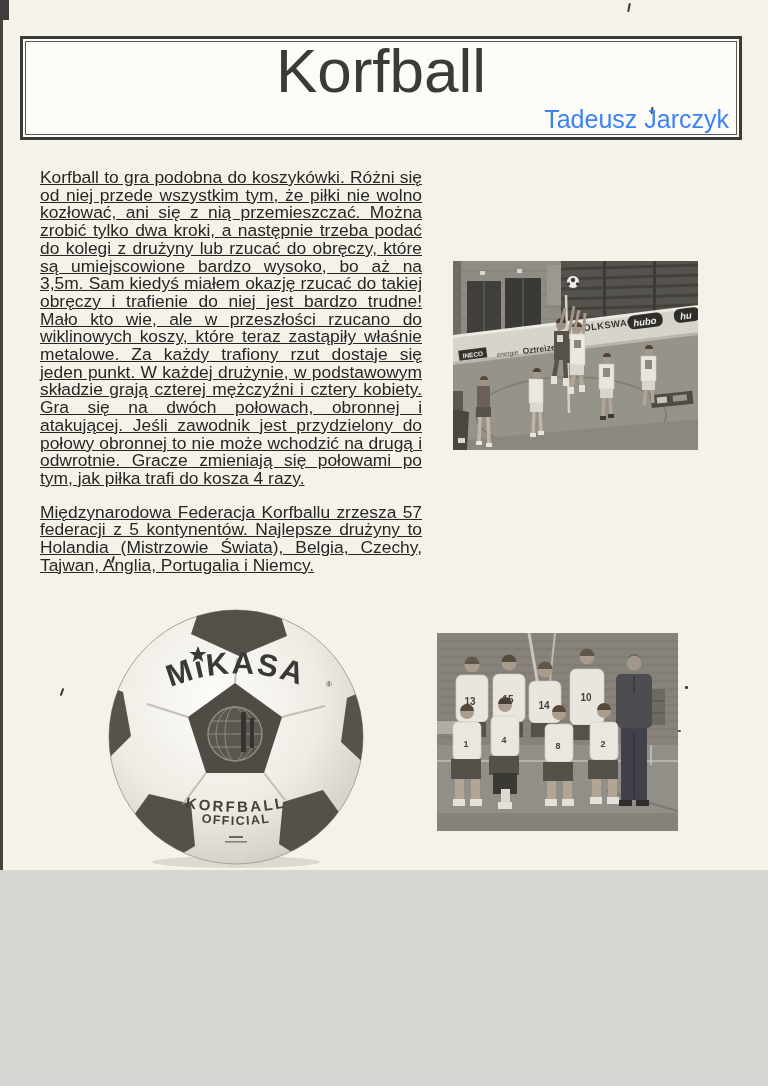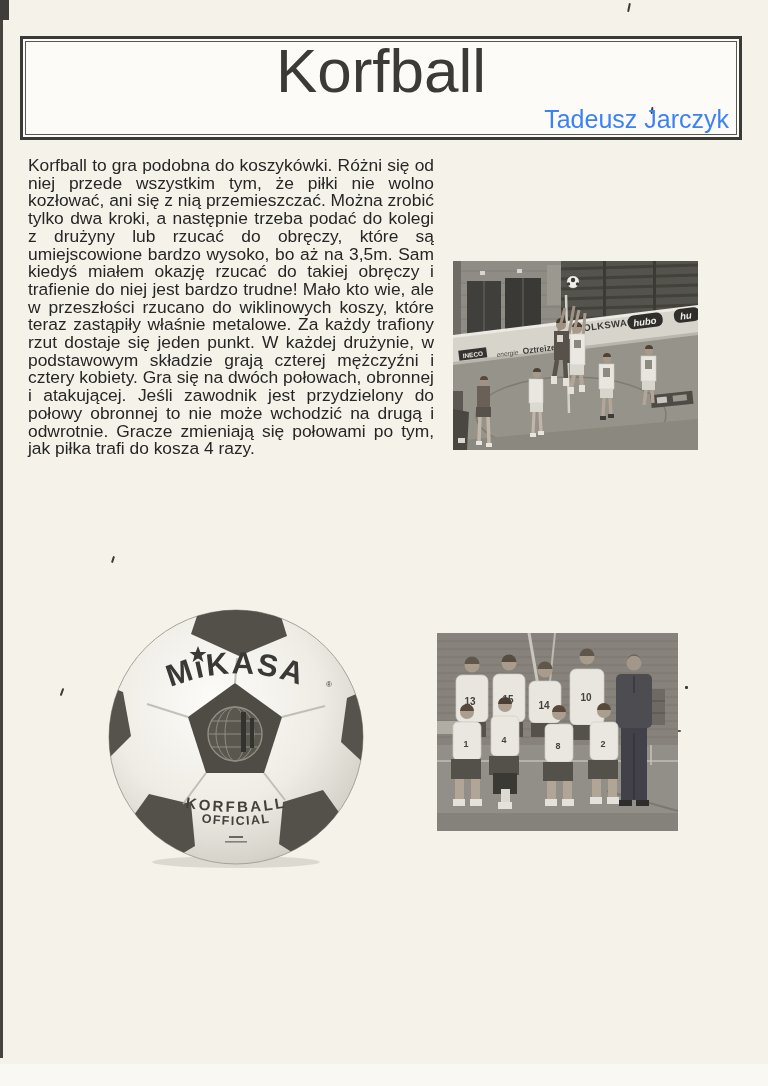--- a/index.html
+++ b/index.html
@@ -1,37 +1,37 @@
 <!DOCTYPE html>
 <html><head>
 <meta charset="utf-8">
 <style>
   html,body{margin:0;padding:0;}
   body{background:#d8d6d0;font-family:"Liberation Sans",sans-serif;}
-  #page{position:relative;width:768px;height:1086px;background:#f5f2ea;overflow:hidden;margin:0 auto;}
+  #page{position:relative;width:768px;height:870px;background:#f5f2ea;overflow:hidden;margin:0 auto;}
 
   
   .edge-strip{position:absolute;left:0;top:0;width:3px;height:1058px;background:#45433e;}
   .edge-blob{position:absolute;left:0;top:0;width:9px;height:20px;background:#3f3e3a;}
   .bottom-strip{position:absolute;left:0;top:1064px;width:768px;height:22px;background:#faf8f2;}
   .tick{position:absolute;background:#3c3b38;border-radius:1px;}
 
   
   .title-box{position:absolute;left:20px;top:36px;width:716px;height:98px;
     border:3px solid #3a3a37;background:#fcfbf7;}
   .title-box-inner{position:absolute;left:2px;top:2px;right:2px;bottom:2px;
     border:1px solid #59574f;}
   .page-title{position:absolute;left:0;right:0;top:-4px;text-align:center;
     font-size:62px;font-weight:400;color:#3b3a37;letter-spacing:0px;}
   .author{position:absolute;right:10px;bottom:3px;font-size:25px;color:#3b82f6;}
 
   
   .article{position:absolute;left:24px;top:153px;width:414px;
     font-size:17.4px;line-height:17.7px;color:#262624;text-align:justify;}
-  .article p{margin:4px;padding:0;}
+  .article p{margin:16px;padding:0;text-decoration:underline;}
 
   
   .photo{position:absolute;display:block;}
   #match-photo{left:453px;top:261px;}
   #ball-photo{left:107px;top:608px;}
   #team-photo{left:437px;top:633px;}
 
   svg text{font-family:"Liberation Sans",sans-serif;}
 </style>
 </head>
@@ -51,20 +51,21 @@
 
   <div class="title-box">
     <div class="title-box-inner"></div>
     <div class="page-title">Korfball</div>
     <div class="tick" style="right:86px;bottom:23px;width:2px;height:7px;transform:rotate(8deg);"></div>
     <div class="author">Tadeusz Jarczyk</div>
   </div>
 
   <div class="article">
     <p>Korfball to gra podobna do koszykówki. Różni się od niej przede wszystkim tym, że piłki nie wolno kozłować, ani się z nią przemieszczać. Można zrobić tylko dwa kroki, a następnie trzeba podać do kolegi z drużyny lub rzucać do obręczy, które są umiejscowione bardzo wysoko, bo aż na 3,5m. Sam kiedyś miałem okazję rzucać do takiej obręczy i trafienie do niej jest bardzo trudne! Mało kto wie, ale w przeszłości rzucano do wiklinowych koszy, które teraz zastąpiły właśnie metalowe. Za każdy trafiony rzut dostaje się jeden punkt. W każdej drużynie, w podstawowym składzie grają czterej mężczyźni i cztery kobiety. Gra się na dwóch połowach, obronnej i atakującej. Jeśli zawodnik jest przydzielony do połowy obronnej to nie może wchodzić na drugą i odwrotnie. Gracze zmieniają się połowami po tym, jak piłka trafi do kosza 4 razy.</p>
+    <p>Międzynarodowa Federacja Korfballu zrzesza 57 federacji z 5 kontynentów. Najlepsze drużyny to Holandia (Mistrzowie Świata), Belgia, Czechy, Tajwan, Anglia, Portugalia i Niemcy.</p>
   </div>
 
   <svg id="match-photo" class="photo" width="245" height="189" viewBox="0 0 245 189" role="img">
     <defs>
       <clipPath id="mclip">
           <rect x="0" y="0" width="245" height="189"></rect>
         </clipPath>
       <clipPath id="floorClip">
           <polygon points="0,102 245,72 245,189 0,189"></polygon>
         </clipPath>

